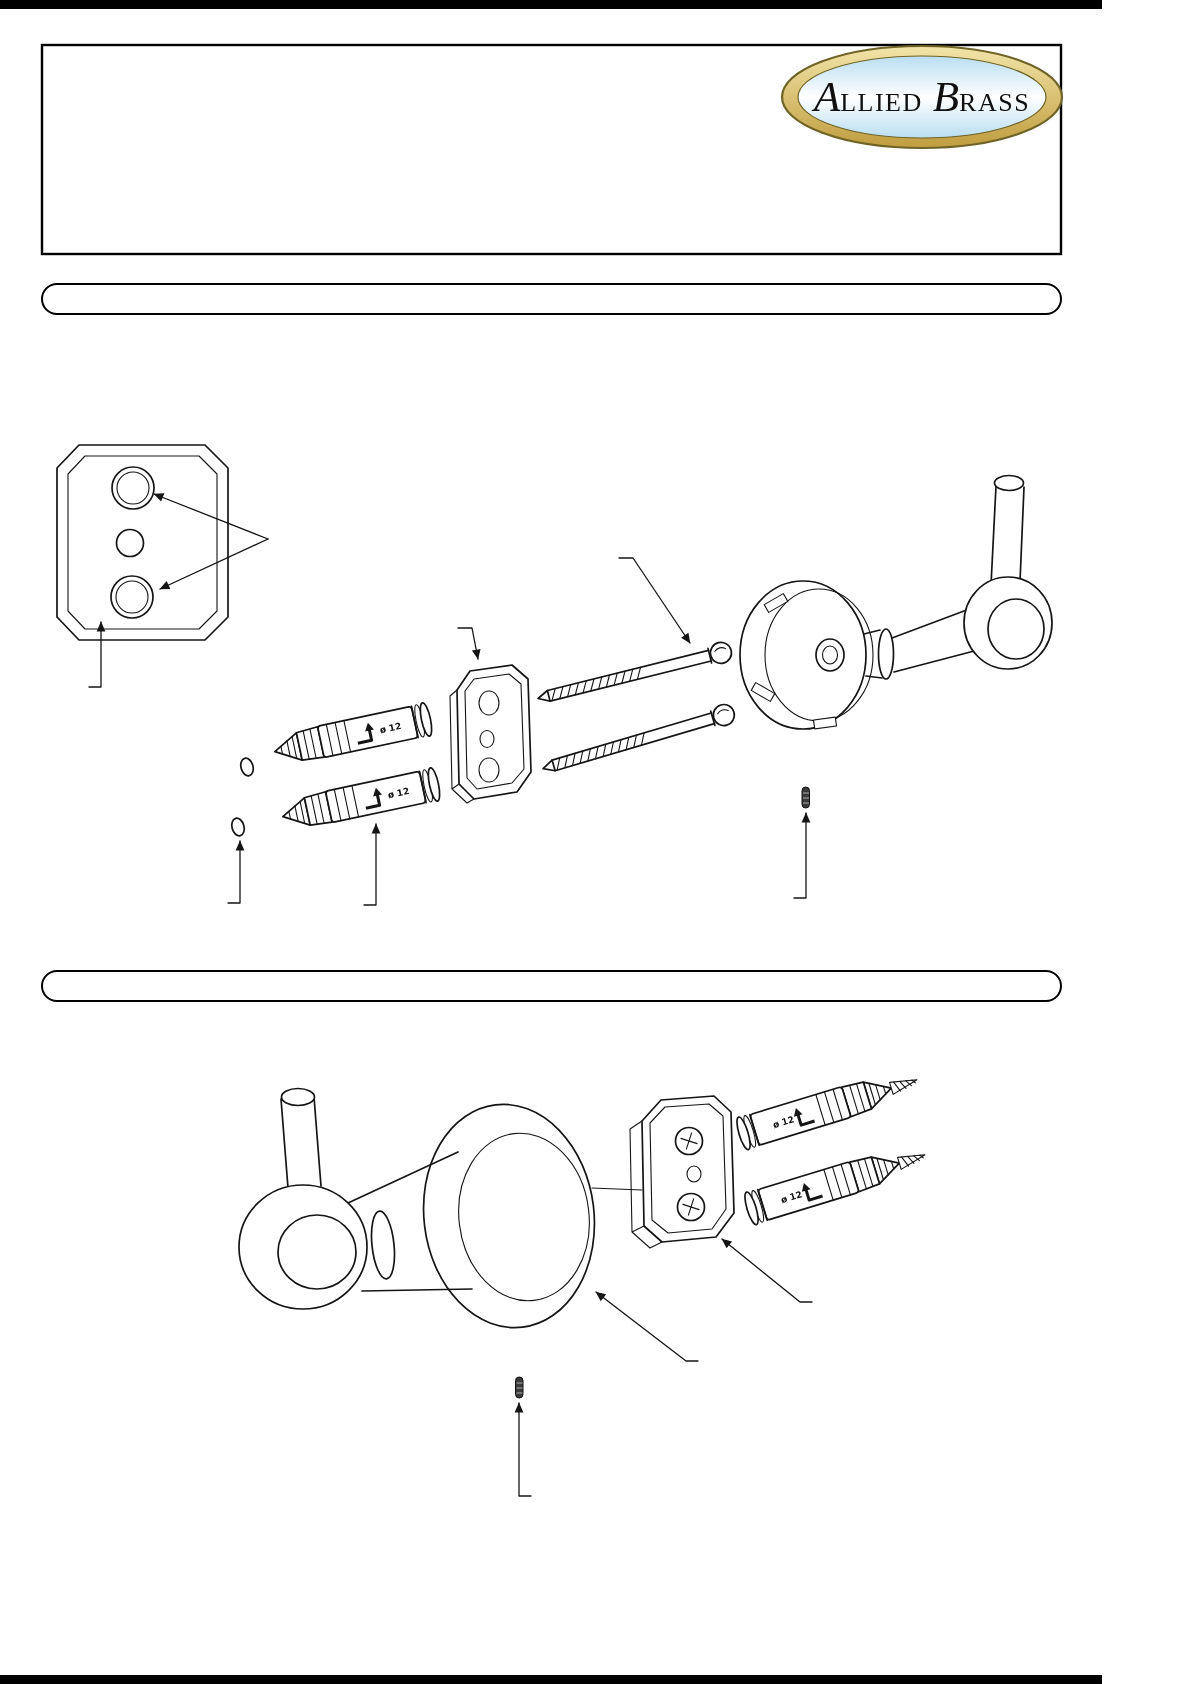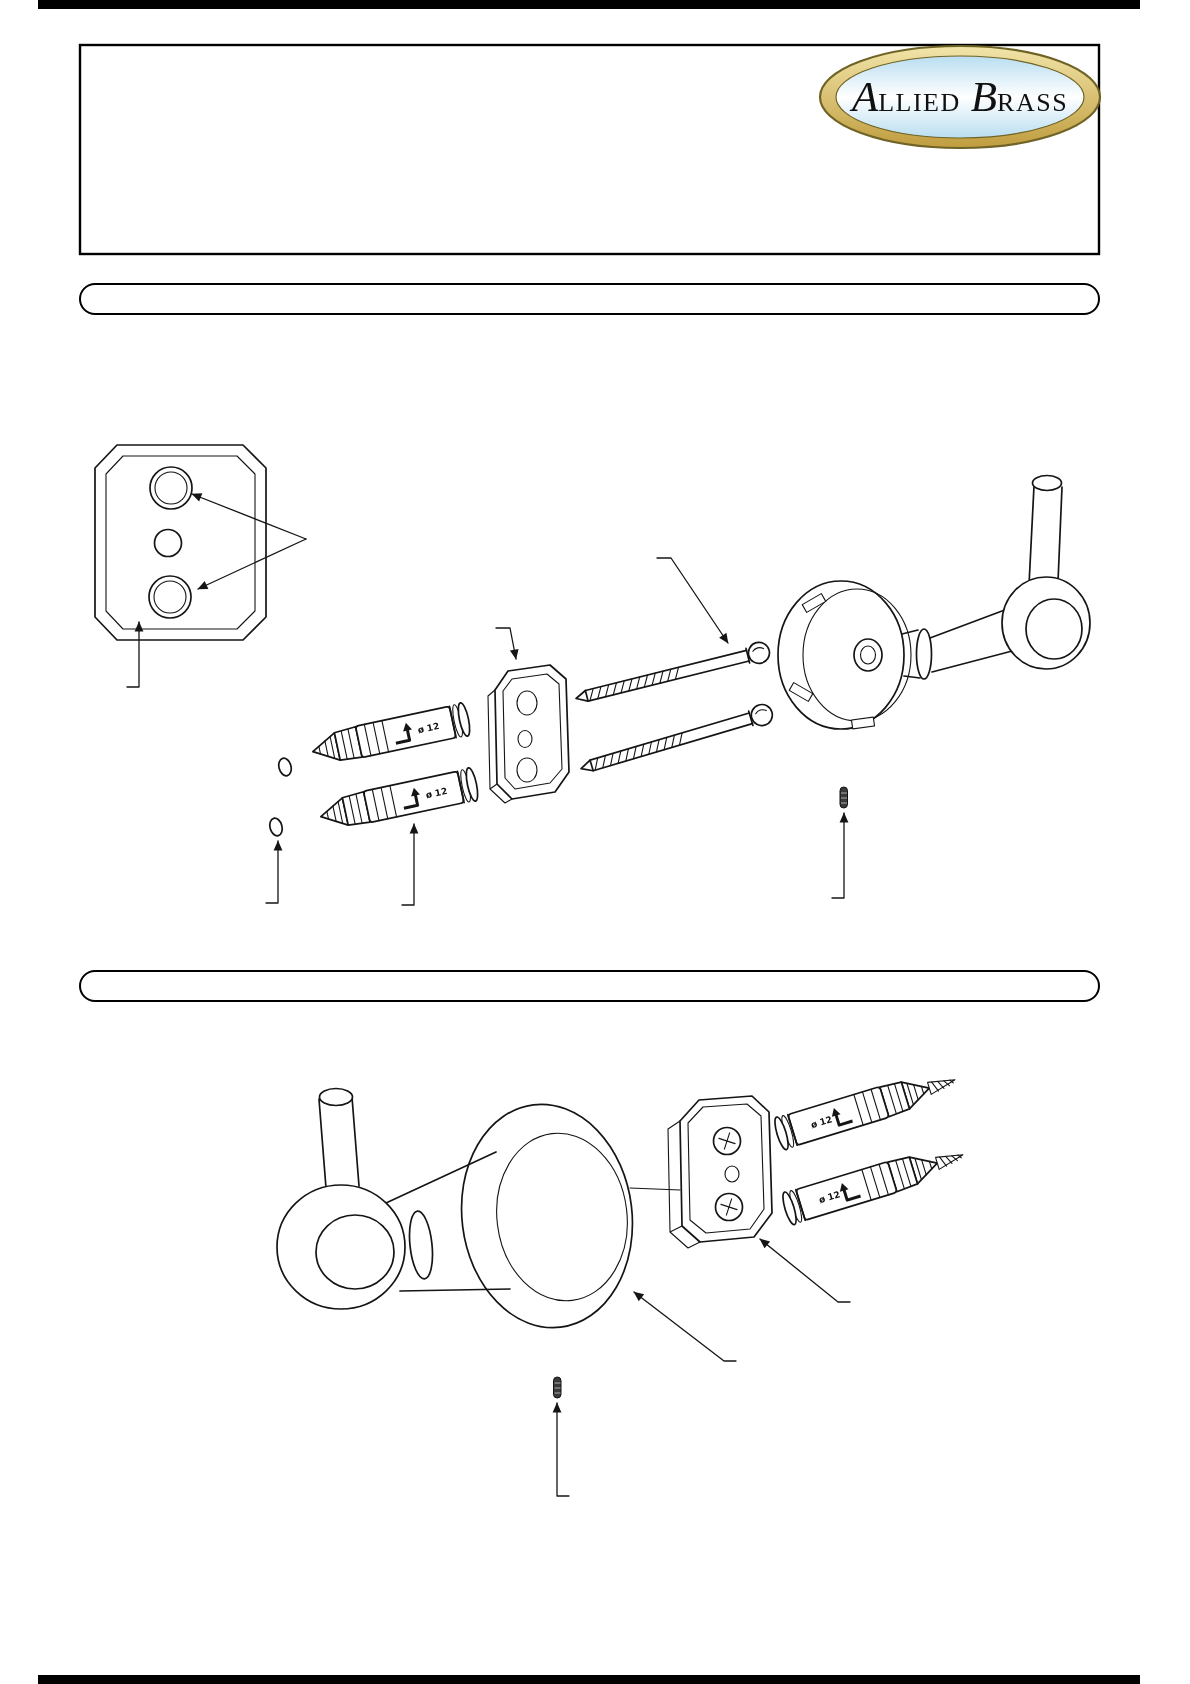--- a/index.html
+++ b/index.html
@@ -1,17 +1,17 @@
 <!DOCTYPE html>
 <html><head>
 <meta charset="utf-8">
 <style>
   html,body{margin:0;padding:0;background:#ffffff;}
   .page{position:relative;width:1102px;height:1684px;background:#ffffff;overflow:hidden;
-        font-family:"Liberation Sans",sans-serif;margin-left:38px;}
+        font-family:"Liberation Sans",sans-serif;}
   svg{position:absolute;left:0;top:0;}
   .ln{fill:none;stroke:#151515;stroke-width:1.7;stroke-linejoin:round;stroke-linecap:round;}
   .thin{fill:none;stroke:#151515;stroke-width:1.1;stroke-linejoin:round;stroke-linecap:round;}
   .fillw{fill:#ffffff;}
   .leader{fill:none;stroke:#151515;stroke-width:1.3;stroke-linejoin:round;stroke-linecap:round;}
   .mark{fill:none;stroke:#151515;stroke-width:3;stroke-linejoin:round;}
   .dark{fill:#3a3a3a;stroke:#111111;stroke-width:1;}
   .bar{fill:#000000;}
   .frame{fill:none;stroke:#000000;stroke-width:2.4;}
   .secbar{fill:#ffffff;stroke:#000000;stroke-width:2;}

